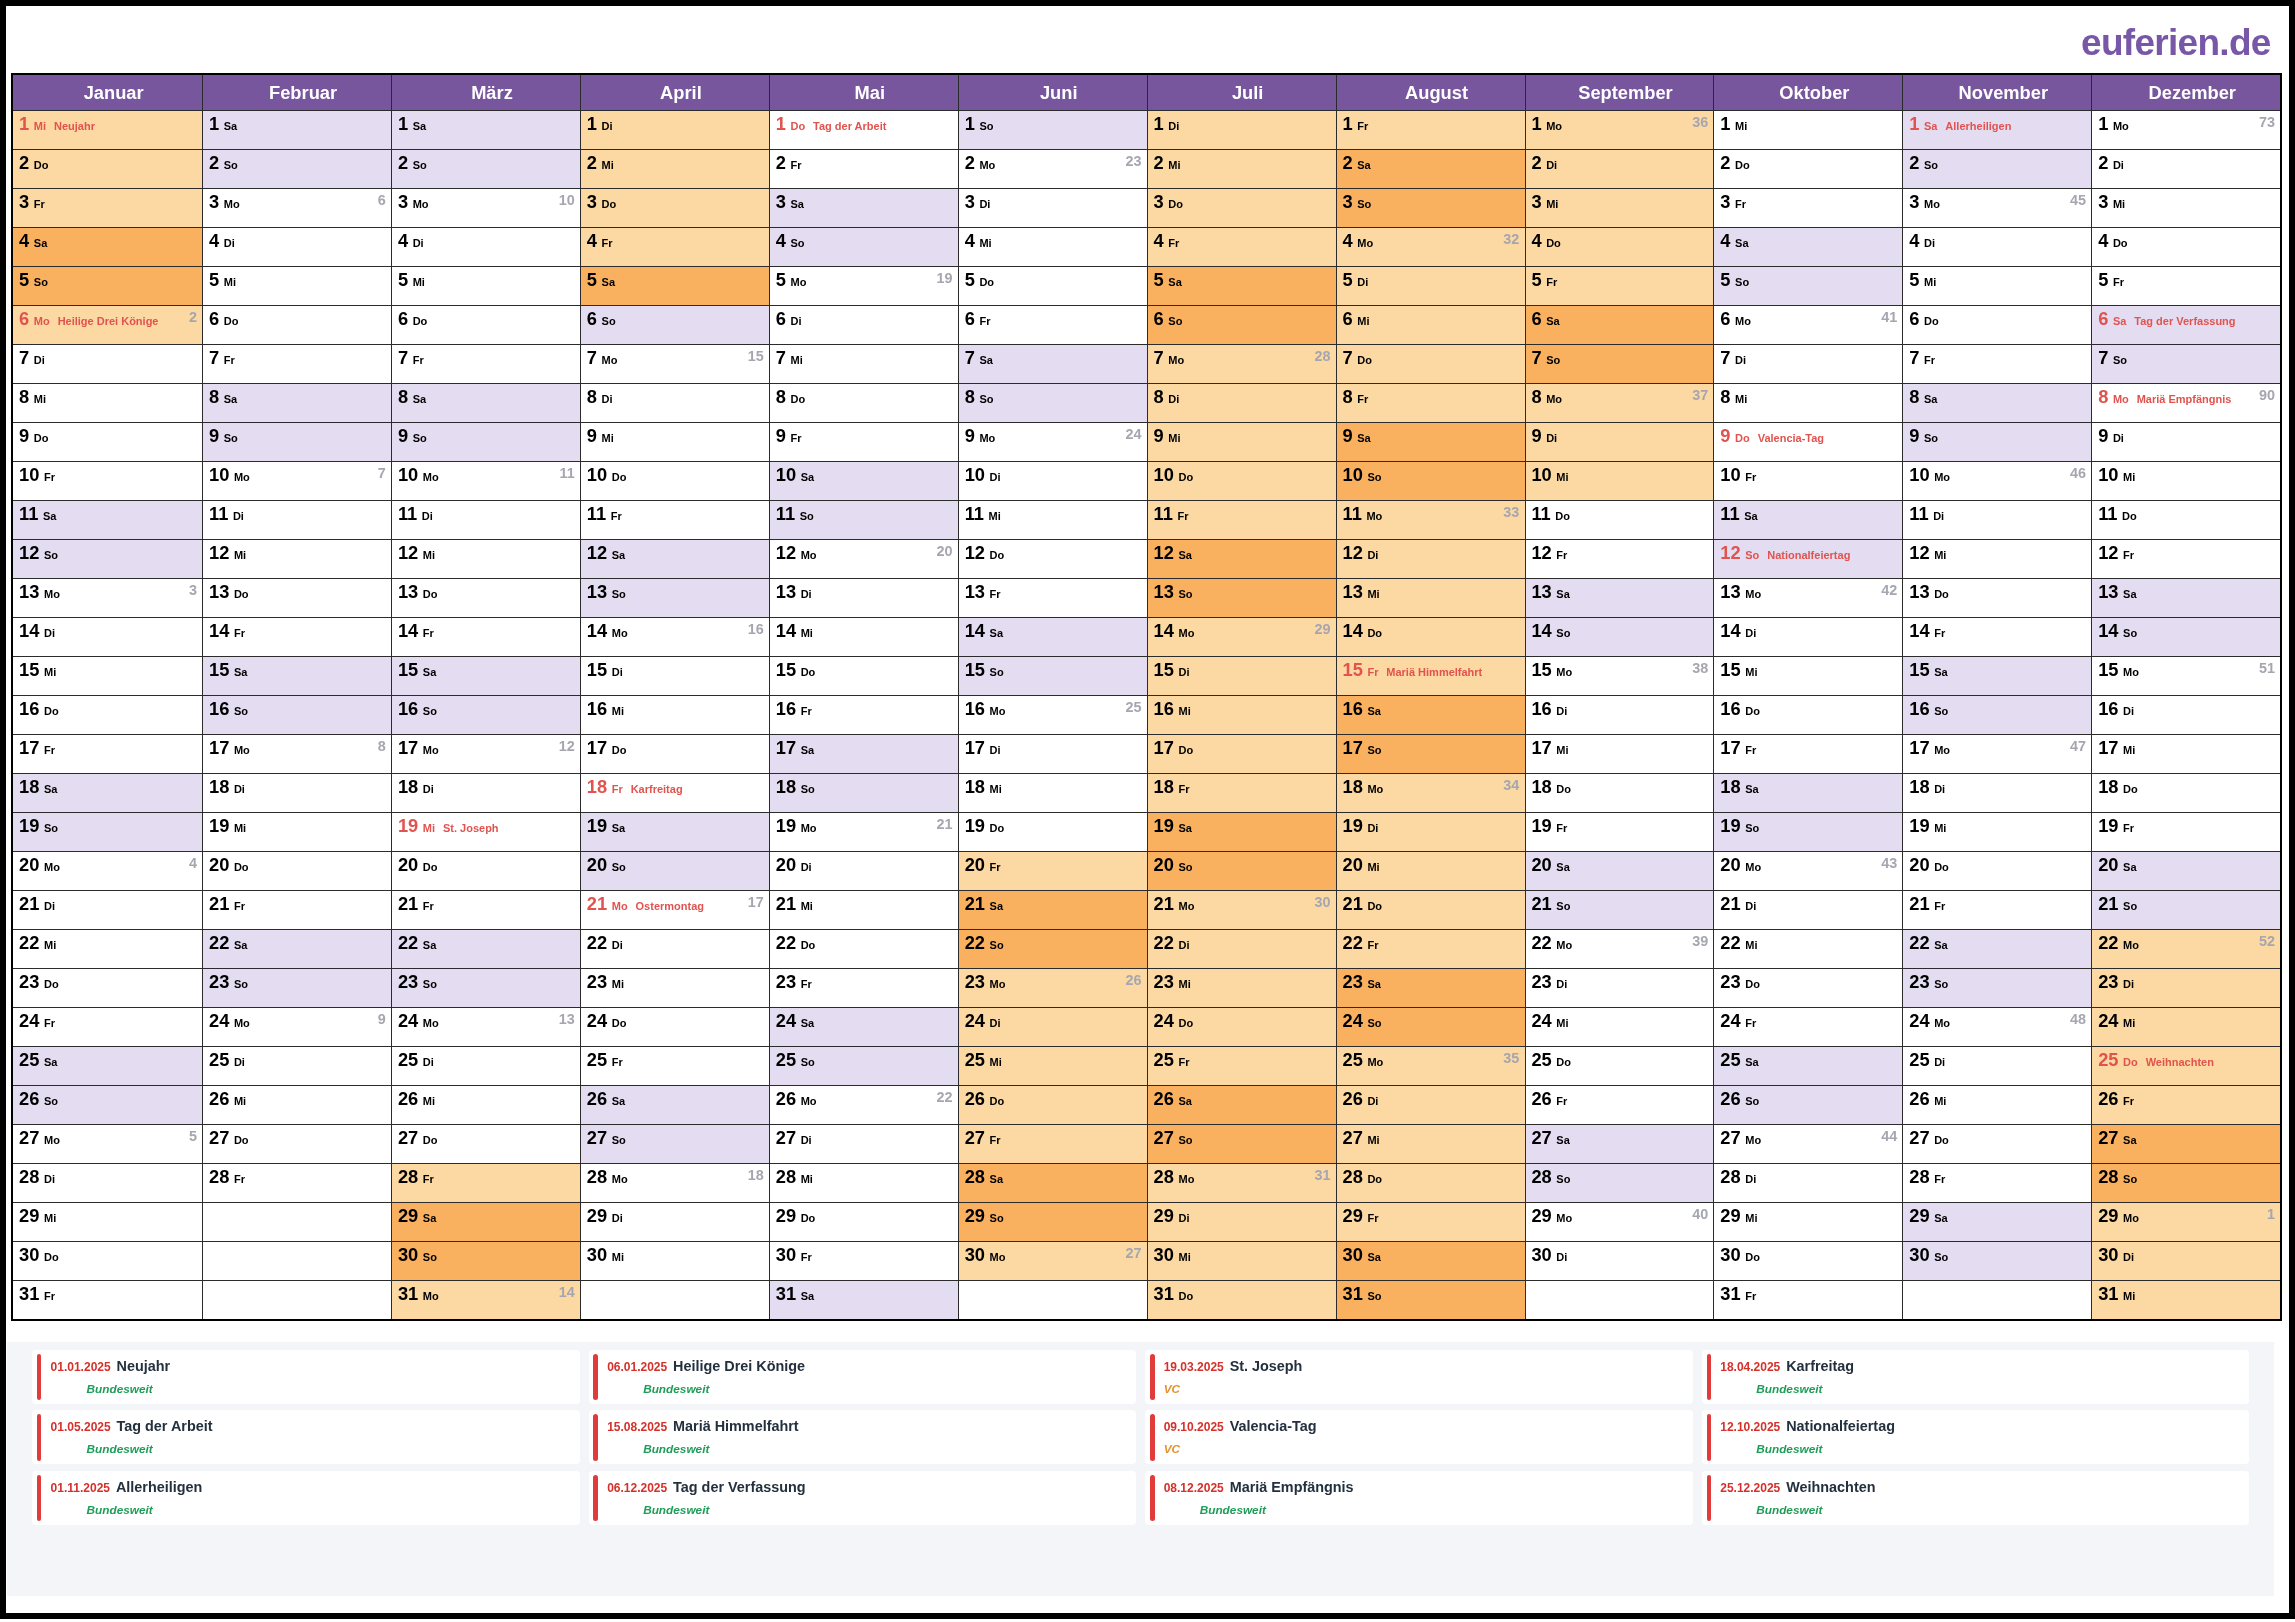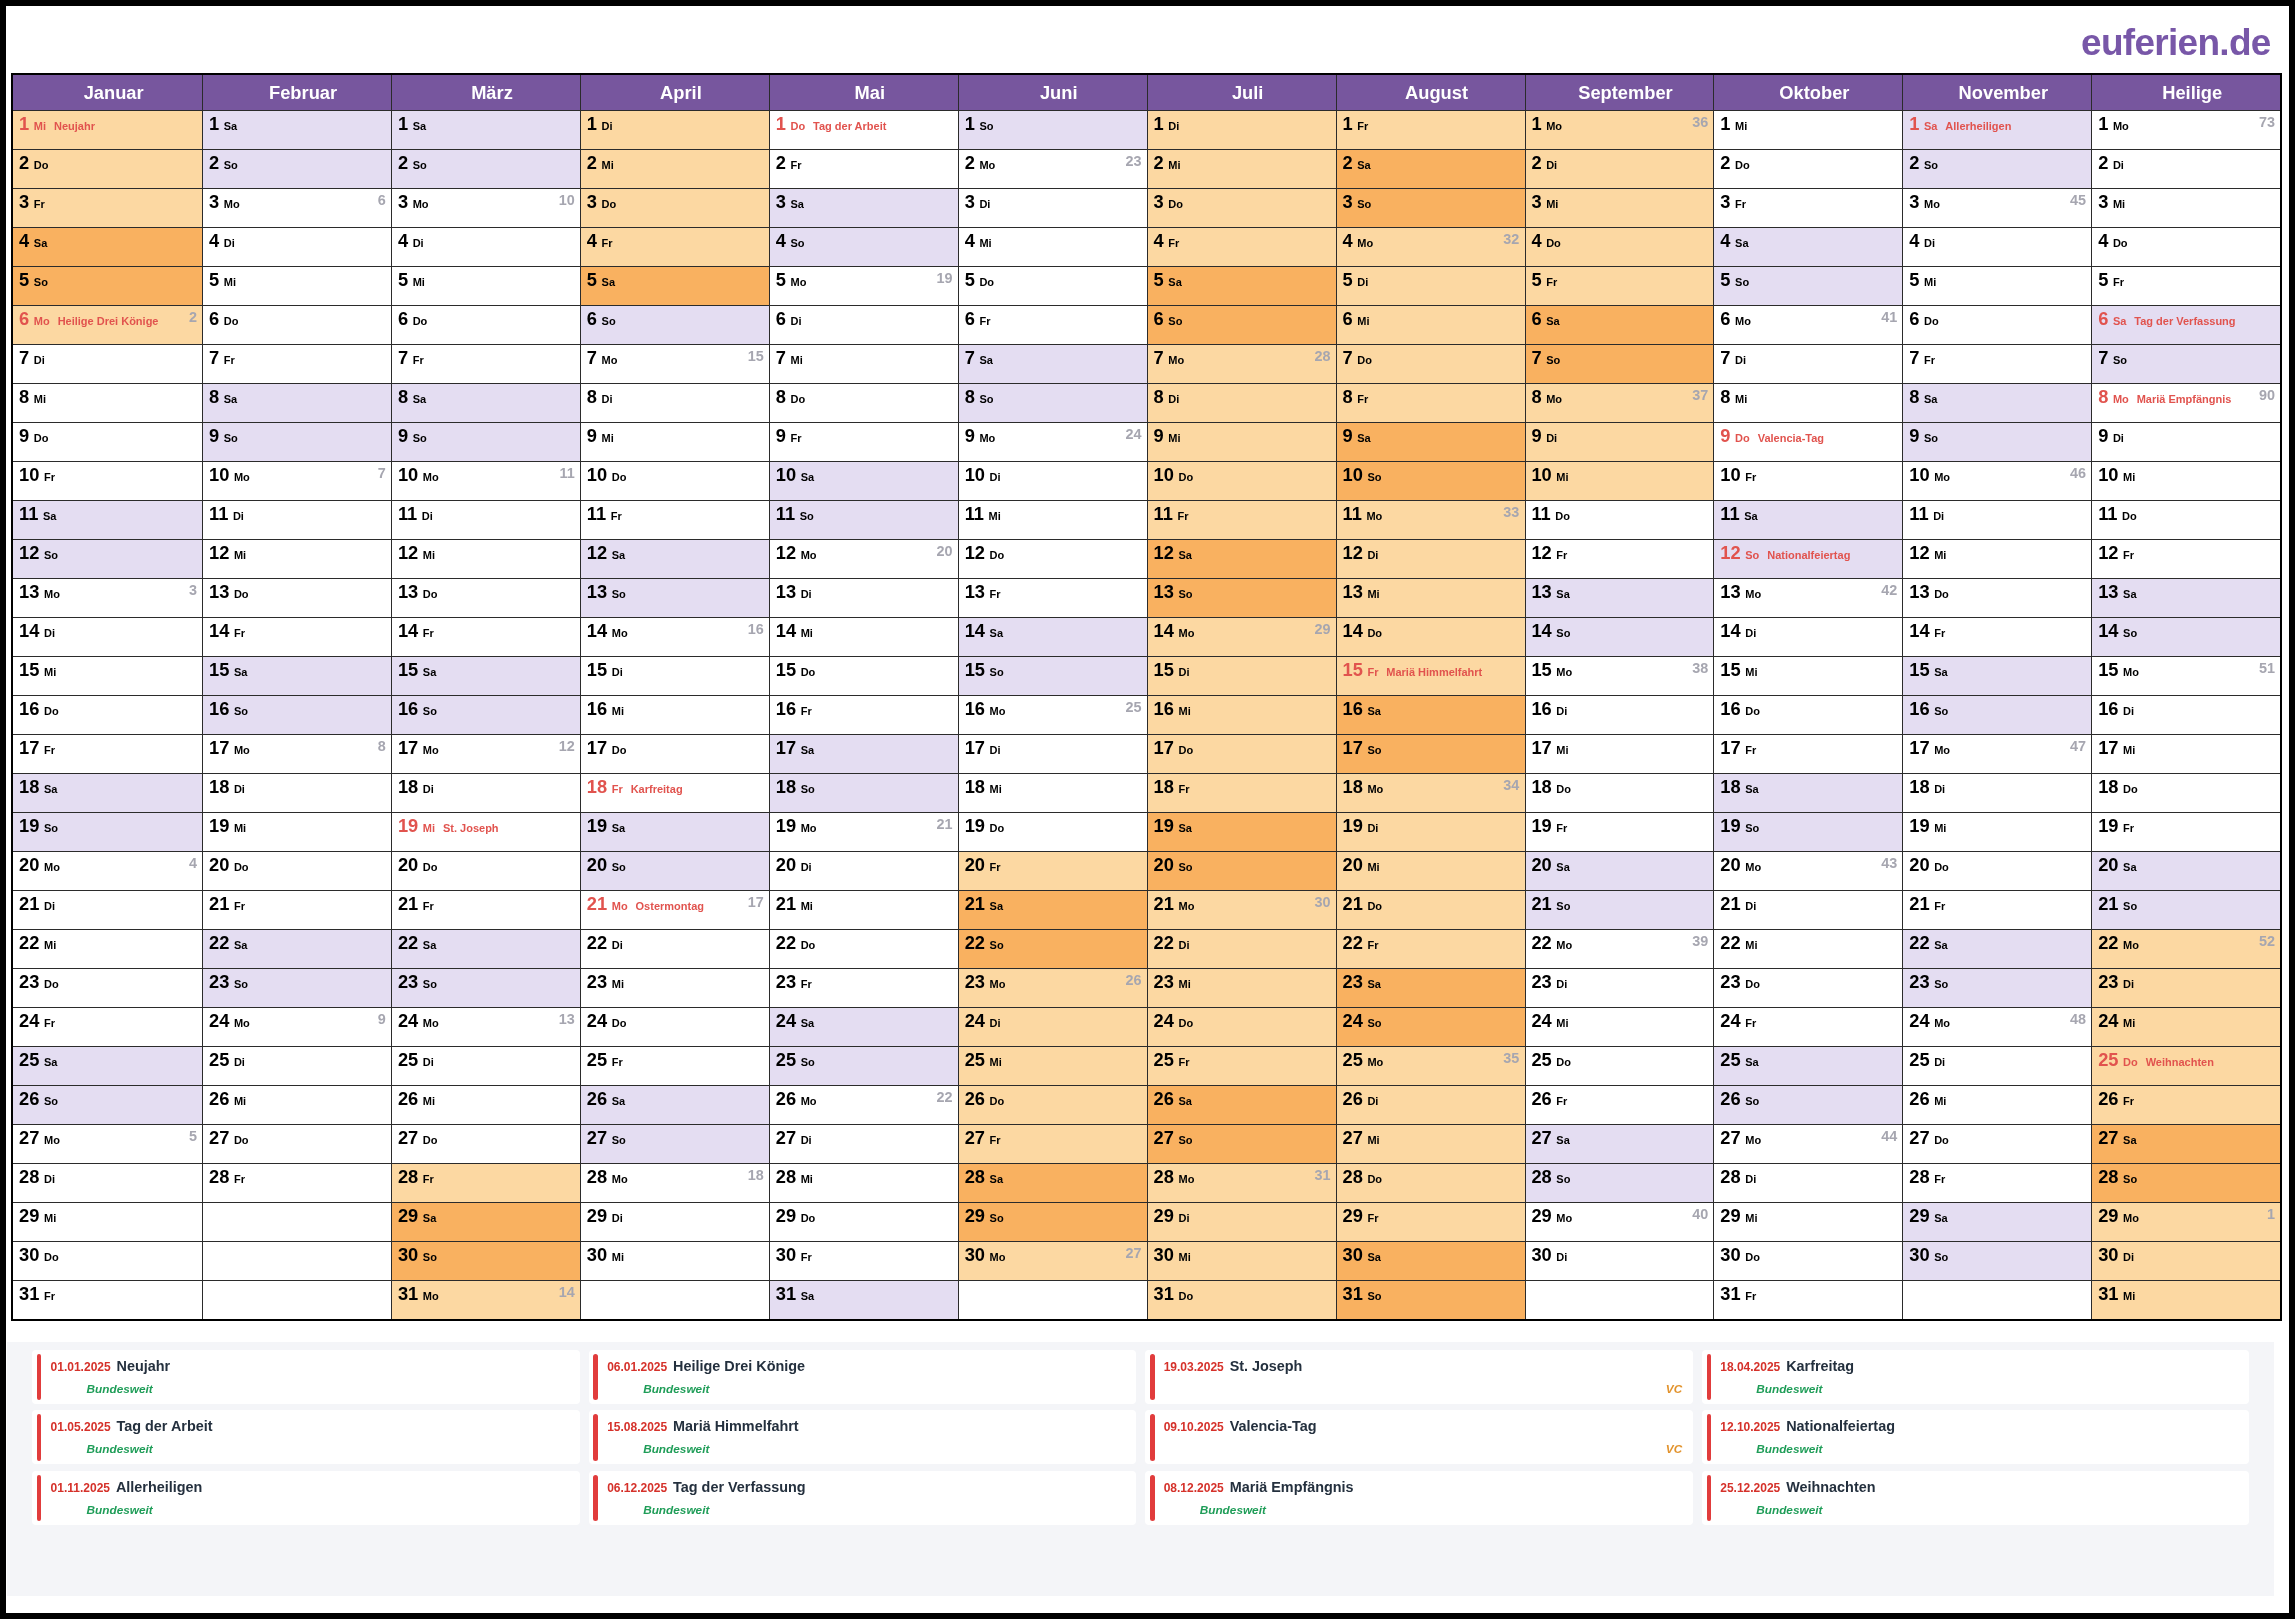--- a/index.html
+++ b/index.html
@@ -26,21 +26,21 @@
   .week-number{position:absolute;top:3.3px;right:5.2px;font-size:14.4px;color:var(--week-number,#a6a6b0);}
 
   
   .legend{position:absolute;left:1.3px;top:1336px;width:2267px;height:254px;background:#f4f5f8;box-sizing:border-box;padding:7.9px 25px;display:grid;grid-template-columns:repeat(4,1fr);grid-auto-rows:54px;gap:6.5px 9.2px;}
   .legend-item{position:relative;background:#fff;border-radius:3.9px;padding:7.9px 10.5px 0 18.3px;box-sizing:border-box;}
   .legend-item::before{content:"";position:absolute;left:4.6px;top:3.9px;bottom:3.9px;width:4.6px;border-radius:2.6px;background:var(--legend-bar,#e13c3c);}
   .legend-date{font-size:12px;color:var(--legend-date,#d5312a);}
   .legend-holiday-name{font-size:14.4px;color:#24303e;margin-left:5.9px;}
   .legend-scope{margin-top:7.9px;font-size:11.8px;font-style:italic;}
   .legend-scope.national{color:var(--legend-green,#1f9d58);margin-left:36px;}
-  .legend-scope.regional{color:var(--legend-orange,#e2932d);text-align:right;}
+  .legend-scope.regional{color:var(--legend-orange,#e2932d);}
 </style>
 </head>
 <body>
 
 <div class="page">
   <div class="site-logo">euferien.de</div>
   <div class="calendar">
       <div class="month">
         <div class="month-header">Januar</div>
         <div class="day-cell o holiday"><span class="day-number">1</span><span class="weekday-label">Mi</span><span class="holiday-label">Neujahr</span></div>
@@ -409,21 +409,21 @@
         <div class="day-cell w"><span class="day-number">24</span><span class="weekday-label">Mo</span><span class="week-number">48</span></div>
         <div class="day-cell w"><span class="day-number">25</span><span class="weekday-label">Di</span></div>
         <div class="day-cell w"><span class="day-number">26</span><span class="weekday-label">Mi</span></div>
         <div class="day-cell w"><span class="day-number">27</span><span class="weekday-label">Do</span></div>
         <div class="day-cell w"><span class="day-number">28</span><span class="weekday-label">Fr</span></div>
         <div class="day-cell l"><span class="day-number">29</span><span class="weekday-label">Sa</span></div>
         <div class="day-cell l"><span class="day-number">30</span><span class="weekday-label">So</span></div>
         <div class="day-cell w"></div>
       </div>
       <div class="month">
-        <div class="month-header">Heilige</div>
+        <div class="month-header">Dezember</div>
         <div class="day-cell w"><span class="day-number">1</span><span class="weekday-label">Mo</span><span class="week-number">73</span></div>
         <div class="day-cell w"><span class="day-number">2</span><span class="weekday-label">Di</span></div>
         <div class="day-cell w"><span class="day-number">3</span><span class="weekday-label">Mi</span></div>
         <div class="day-cell w"><span class="day-number">4</span><span class="weekday-label">Do</span></div>
         <div class="day-cell w"><span class="day-number">5</span><span class="weekday-label">Fr</span></div>
         <div class="day-cell l holiday"><span class="day-number">6</span><span class="weekday-label">Sa</span><span class="holiday-label">Tag der Verfassung</span></div>
         <div class="day-cell l"><span class="day-number">7</span><span class="weekday-label">So</span></div>
         <div class="day-cell w holiday"><span class="day-number">8</span><span class="weekday-label">Mo</span><span class="holiday-label">Mariä Empfängnis</span><span class="week-number">90</span></div>
         <div class="day-cell w"><span class="day-number">9</span><span class="weekday-label">Di</span></div>
         <div class="day-cell w"><span class="day-number">10</span><span class="weekday-label">Mi</span></div>

